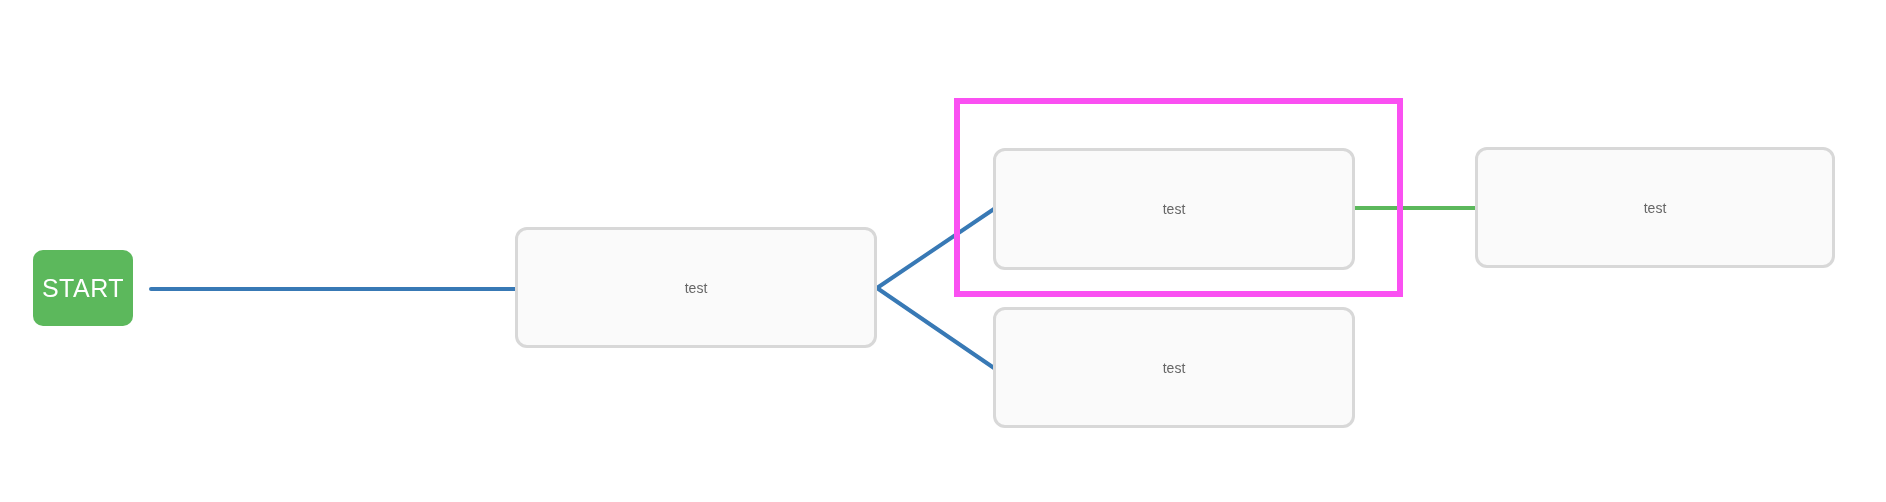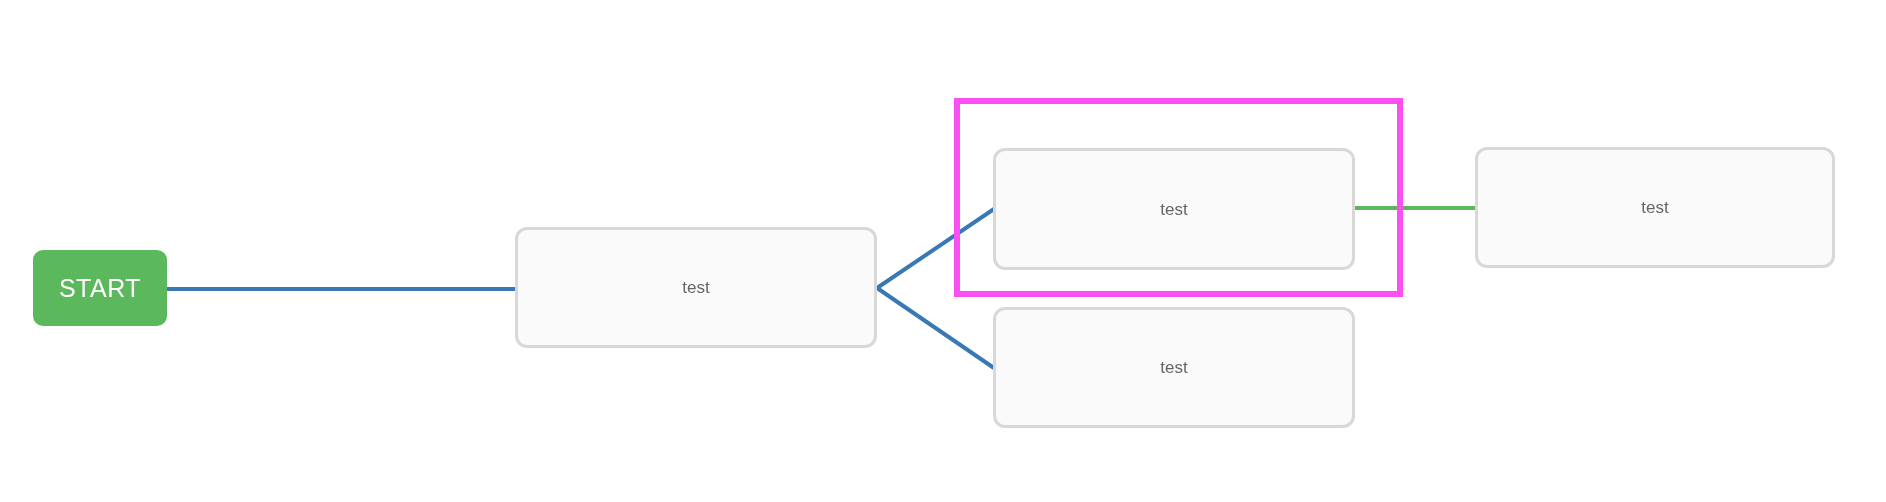--- a/index.html
+++ b/index.html
@@ -35,21 +35,21 @@
     border: 3px solid var(--node-border, #d8d8d8);
     border-radius: 12px;
     display: flex;
     align-items: center;
     justify-content: center;
     z-index: 2;
     cursor: pointer;
   }
   .flow-node .node-label {
     color: var(--node-text, #666666);
-    font-size: 17px;
+    font-size: 14px;
     line-height: 1;
   }
   .start-node {
     position: absolute;
     box-sizing: border-box;
     background: var(--start-fill, #5cb85c);
     border: none;
     border-radius: 10px;
     display: flex;
     align-items: center;
@@ -82,21 +82,21 @@
 
 <div id="flow-canvas">
 
   <svg id="connector-layer" viewBox="0 0 1886 502" xmlns="http://www.w3.org/2000/svg">
     <line x1="151" y1="289" x2="516" y2="289" stroke-width="4" stroke-linecap="round" stroke="#3879b5"></line>
     <line x1="877" y1="288" x2="994" y2="209" stroke-width="4" stroke-linecap="round" stroke="#3879b5"></line>
     <line x1="877" y1="288" x2="994" y2="368" stroke-width="4" stroke-linecap="round" stroke="#3879b5"></line>
     <line x1="1355" y1="208" x2="1476" y2="208" stroke-width="4" stroke-linecap="round" stroke="#5cb85c"></line>
   </svg>
 
-  <div class="start-node" style="left:33px; top:250px; width:134px; height:76px;">
+  <div class="start-node" style="left:33px; top:250px; width:100px; height:76px;">
     <span class="start-label">START</span>
   </div>
 
   <div class="flow-node" style="left:515px; top:227px; width:362px; height:121px;">
     <span class="node-label">test</span>
   </div>
 
   <div class="flow-node" style="left:993px; top:148px; width:362px; height:122px;">
     <span class="node-label">test</span>
   </div>

